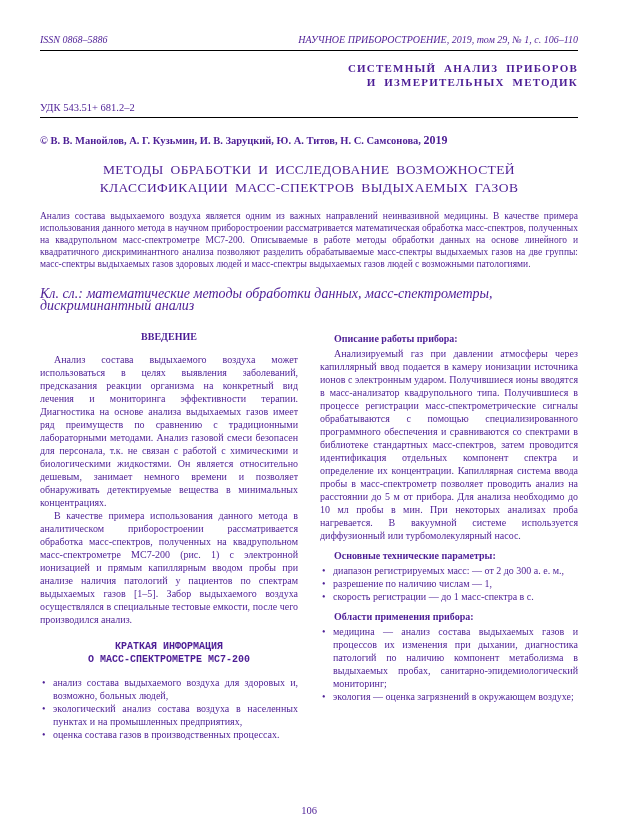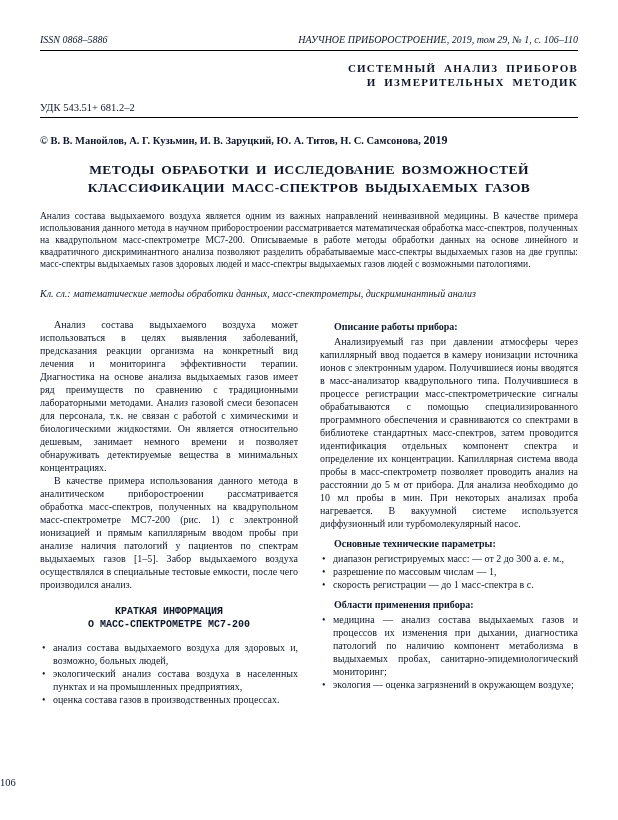--- a/index.html
+++ b/index.html
@@ -3,21 +3,21 @@
 <meta charset="utf-8">
 <style>
   * { margin: 0; padding: 0; box-sizing: border-box; }
   html, body { background: #e8e8e8; }
   .page {
     position: relative;
     width: 618px;
     height: 820px;
     margin: 0 auto;
     background: #ffffff;
-    color: #0f172a;
+    color: #4c1d95;
     font-family: "Liberation Serif", "DejaVu Serif", serif;
     padding: 34px 40px 0 40px;
     overflow: hidden;
   }
   
   .top-row {
     display: flex;
     justify-content: space-between;
     font-style: italic;
     font-size: 10px;
@@ -42,36 +42,36 @@
   .rule-udk { margin-top: 3px; }
   .authors {
     font-size: 10.5px;
     font-weight: bold;
     margin-top: 16px;
     line-height: 13px;
   }
   .authors .year { font-size: 12px; font-weight: bold; }
   .paper-title {
     text-align: center;
-    font-weight: bold;
+    font-weight: normal;
     font-size: 13.5px;
     line-height: 18px;
     letter-spacing: 0.4px;
     word-spacing: 3px;
     margin-top: 14px;
   }
   .abstract {
     font-size: 9.5px;
     line-height: 12px;
     text-align: justify;
     margin-top: 13px;
   }
   .keywords {
     font-style: italic;
-    font-size: 10px;
+    font-size: 14px;
     line-height: 12px;
     margin-top: 18px;
   }
   
   .columns {
     display: flex;
     gap: 22px;
     margin-top: 18px;
     font-size: 10px;
     line-height: 13px;
@@ -105,22 +105,22 @@
     content: "\2022";
     position: absolute;
     left: 2px;
     top: 0;
   }
   
   .page-number {
     position: absolute;
     left: 0;
     right: 0;
-    bottom: 32px;
-    text-align: left;
+    bottom: 4px;
+    text-align: center;
     font-size: 10.5px;
   }
 </style>
 </head>
 <body>
 
 <div class="page">
 
   <div class="top-row">
     <span>ISSN 0868–5886</span>
@@ -148,40 +148,41 @@
 
   <div class="abstract">Анализ состава выдыхаемого воздуха является одним из важных направлений неинвазивной медицины. В качестве примера использования данного метода в научном приборостроении рассматривается математическая обработка масс-спектров, полученных на квадрупольном масс-спектрометре МС7-200. Описываемые в работе методы обработки данных на основе линейного и квадратичного дискриминантного анализа позволяют разделить обрабатываемые масс-спектры выдыхаемых газов на две группы: масс-спектры выдыхаемых газов здоровых людей и масс-спектры выдыхаемых газов людей с возможными патологиями.</div>
 
   <div class="keywords">
     <span>Кл. сл.:</span><span> математические методы обработки данных, масс-спектрометры, дискриминантный анализ</span>
   </div>
 
   <div class="columns">
 
     <div class="col">
+      <div class="col-heading">ВВЕДЕНИЕ</div>
       <p class="para">Анализ состава выдыхаемого воздуха может использоваться в целях выявления заболеваний, предсказания реакции организма на конкретный вид лечения и мониторинга эффективности терапии. Диагностика на основе анализа выдыхаемых газов имеет ряд преимуществ по сравнению с традиционными лабораторными методами. Анализ газовой смеси безопасен для персонала, т.к. не связан с работой с химическими и биологическими жидкостями. Он является относительно дешевым, занимает немного времени и позволяет обнаруживать детектируемые вещества в минимальных концентрациях.</p>
       <p class="para">В качестве примера использования данного метода в аналитическом приборостроении рассматривается обработка масс-спектров, полученных на квадрупольном масс-спектрометре МС7-200 (рис. 1) с электронной ионизацией и прямым капиллярным вводом пробы при анализе наличия патологий у пациентов по спектрам выдыхаемых газов [1–5]. Забор выдыхаемого воздуха осуществлялся в специальные тестовые емкости, после чего производился анализ.</p>
       <div class="col-heading spaced">
         <div>КРАТКАЯ ИНФОРМАЦИЯ</div>
         <div>О МАСС-СПЕКТРОМЕТРЕ МС7-200</div>
       </div>
       <div class="bullet-list">
         <div class="bullet-item">анализ состава выдыхаемого воздуха для здоровых и, возможно, больных людей,</div>
         <div class="bullet-item">экологический анализ состава воздуха в населенных пунктах и на промышленных предприятиях,</div>
         <div class="bullet-item">оценка состава газов в производственных процессах.</div>
       </div>
     </div>
 
     <div class="col">
       <div class="run-head first">Описание работы прибора:</div>
       <p class="para">Анализируемый газ при давлении атмосферы через капиллярный ввод подается в камеру ионизации источника ионов с электронным ударом. Получившиеся ионы вводятся в масс-анализатор квадрупольного типа. Получившиеся в процессе регистрации масс-спектрометрические сигналы обрабатываются с помощью специализированного программного обеспечения и сравниваются со спектрами в библиотеке стандартных масс-спектров, затем проводится идентификация отдельных компонент спектра и определение их концентрации. Капиллярная система ввода пробы в масс-спектрометр позволяет проводить анализ на расстоянии до 5 м от прибора. Для анализа необходимо до 10 мл пробы в мин. При некоторых анализах проба нагревается. В вакуумной системе используется диффузионный или турбомолекулярный насос.</p>
       <div class="run-head">Основные технические параметры:</div>
       <div class="bullet-list">
         <div class="bullet-item">диапазон регистрируемых масс: — от 2 до 300 а. е. м.,</div>
-        <div class="bullet-item">разрешение по массовым числам — 1,</div>
+        <div class="bullet-item">разрешение по наличию числам — 1,</div>
         <div class="bullet-item">скорость регистрации — до 1 масс-спектра в с.</div>
       </div>
       <div class="run-head">Области применения прибора:</div>
       <div class="bullet-list">
         <div class="bullet-item">медицина — анализ состава выдыхаемых газов и процессов их изменения при дыхании, диагностика патологий по наличию компонент метаболизма в выдыхаемых пробах, санитарно-эпидемиологический мониторинг;</div>
         <div class="bullet-item">экология — оценка загрязнений в окружающем воздухе;</div>
       </div>
     </div>
 
   </div>

